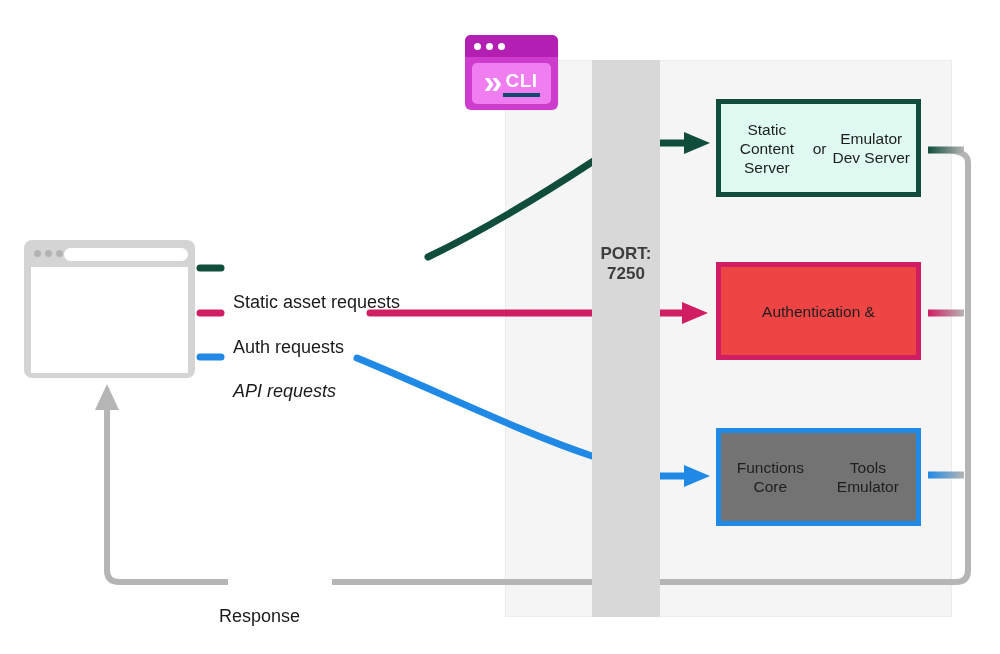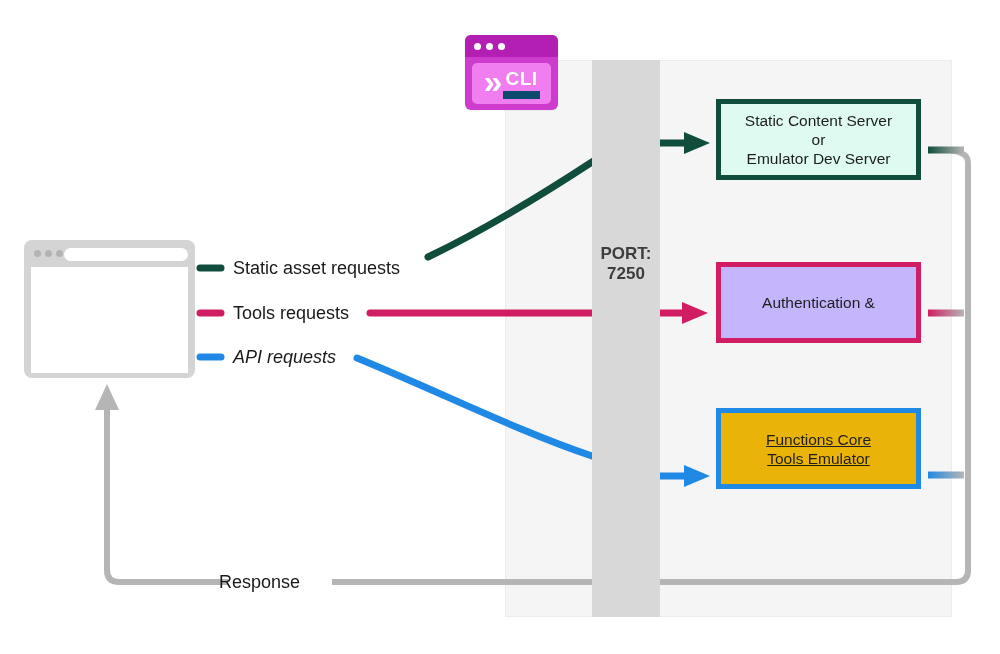--- a/index.html
+++ b/index.html
@@ -12,51 +12,51 @@
   
   #wires{position:absolute;left:0;top:0;width:1000px;height:654px;z-index:2;}
 
   
   .port-bar{position:absolute;left:592px;top:60px;width:68px;height:557px;
             background:#d8d8d8;z-index:3;}
   .port-text{position:absolute;top:184px;left:0;width:100%;text-align:center;
              font-weight:bold;font-size:17px;line-height:20px;color:#3d3d3d;}
 
   
-  .lbl{position:absolute;z-index:4;font-size:18px;line-height:22px;color:#1a1a1a;white-space:nowrap;}
+  .lbl{position:absolute;z-index:4;font-size:18px;line-height:22px;color:#1a1a1a;white-space:nowrap;margin-top:34px;}
 
   
-  .sbox{position:absolute;left:716px;width:205px;height:81px;box-sizing:border-box;
-        border:5px solid #000;display:flex;flex-direction:column;align-items:center;
+  .sbox{position:absolute;left:716px;width:205px;height:98px;box-sizing:border-box;
+        border:5px solid #000;display:flex;flex-direction:row;align-items:center;
         justify-content:center;text-align:center;font-size:15.5px;line-height:19px;
         color:#1e1e1e;z-index:4;}
   .sbox-green{top:99px;border-color:#104d3c;background:#defaf1;}
-  .sbox-pink{top:262px;border-color:#d11d63;background:#c4b5fd;}
-  .sbox-blue{top:408px;border-color:#2089e5;background:#eab308;text-decoration:underline;}
+  .sbox-pink{top:262px;border-color:#d11d63;background:#ef4444;}
+  .sbox-blue{top:428px;border-color:#2089e5;background:#737373;}
 
   
   .browser{position:absolute;left:24px;top:240px;width:171px;height:138px;
            background:#d4d4d4;border-radius:8px;z-index:4;}
   .browser .dots{position:absolute;left:10px;top:10px;display:flex;gap:4px;}
   .browser .dot{width:7px;height:7px;border-radius:50%;background:#b3b3b3;}
   .browser .addr{position:absolute;left:40px;top:8px;width:124px;height:13px;
                  background:#ffffff;border-radius:7px;}
   .browser .page{position:absolute;left:7px;right:7px;top:27px;bottom:5px;background:#ffffff;}
 
   
   .cli{position:absolute;left:465px;top:35px;width:93px;height:75px;border-radius:6px;
        overflow:hidden;background:#cd3ccd;z-index:5;box-shadow:0 0 0 1px rgba(0,0,0,0.03);}
   .cli .bar{position:absolute;left:0;top:0;width:100%;height:22px;background:#b21fb2;}
   .cli .bar .dots{position:absolute;left:9px;top:8px;display:flex;gap:5px;}
   .cli .bar .dot{width:7px;height:7px;border-radius:50%;background:#ffffff;}
   .cli .inner{position:absolute;left:7px;right:7px;top:28px;bottom:6px;background:#f07ef0;
               border-radius:5px;display:flex;align-items:center;justify-content:center;}
   .cli .chev{color:#ffffff;font-size:34px;font-weight:bold;line-height:1;margin-top:-6px;}
   .cli .cli-label{color:#ffffff;font-size:19px;font-weight:bold;letter-spacing:0.5px;
-                  border-bottom:8px solid #0c4a6e;padding:0 2px 1px 2px;margin-left:1px;}
+                  border-bottom:4px solid #0c4a6e;padding:0 2px 1px 2px;margin-left:1px;}
 </style>
 </head>
 <body>
 
 <div id="canvas">
 
   <div class="panel"></div>
 
   <svg id="wires" viewBox="0 0 1000 654" xmlns="http://www.w3.org/2000/svg">
     <defs>
@@ -130,21 +130,21 @@
     <div class="dots">
       <div class="dot"></div>
       <div class="dot"></div>
       <div class="dot"></div>
     </div>
     <div class="addr"></div>
     <div class="page"></div>
   </div>
 
   <div class="lbl" style="left:233px;top:257px;">Static asset requests</div>
-  <div class="lbl" style="left:233px;top:302px;">Tools requests</div>
+  <div class="lbl" style="left:233px;top:302px;">Auth requests</div>
   <div class="lbl" style="left:233px;top:346px;font-style:italic;">API requests</div>
   <div class="lbl" style="left:219px;top:571px;">Response</div>
 
   <div class="sbox sbox-green">
     <span>Static Content Server</span>
     <span>or</span>
     <span>Emulator Dev Server</span>
   </div>
   <div class="sbox sbox-pink">
     <span>Authentication &amp;</span>

